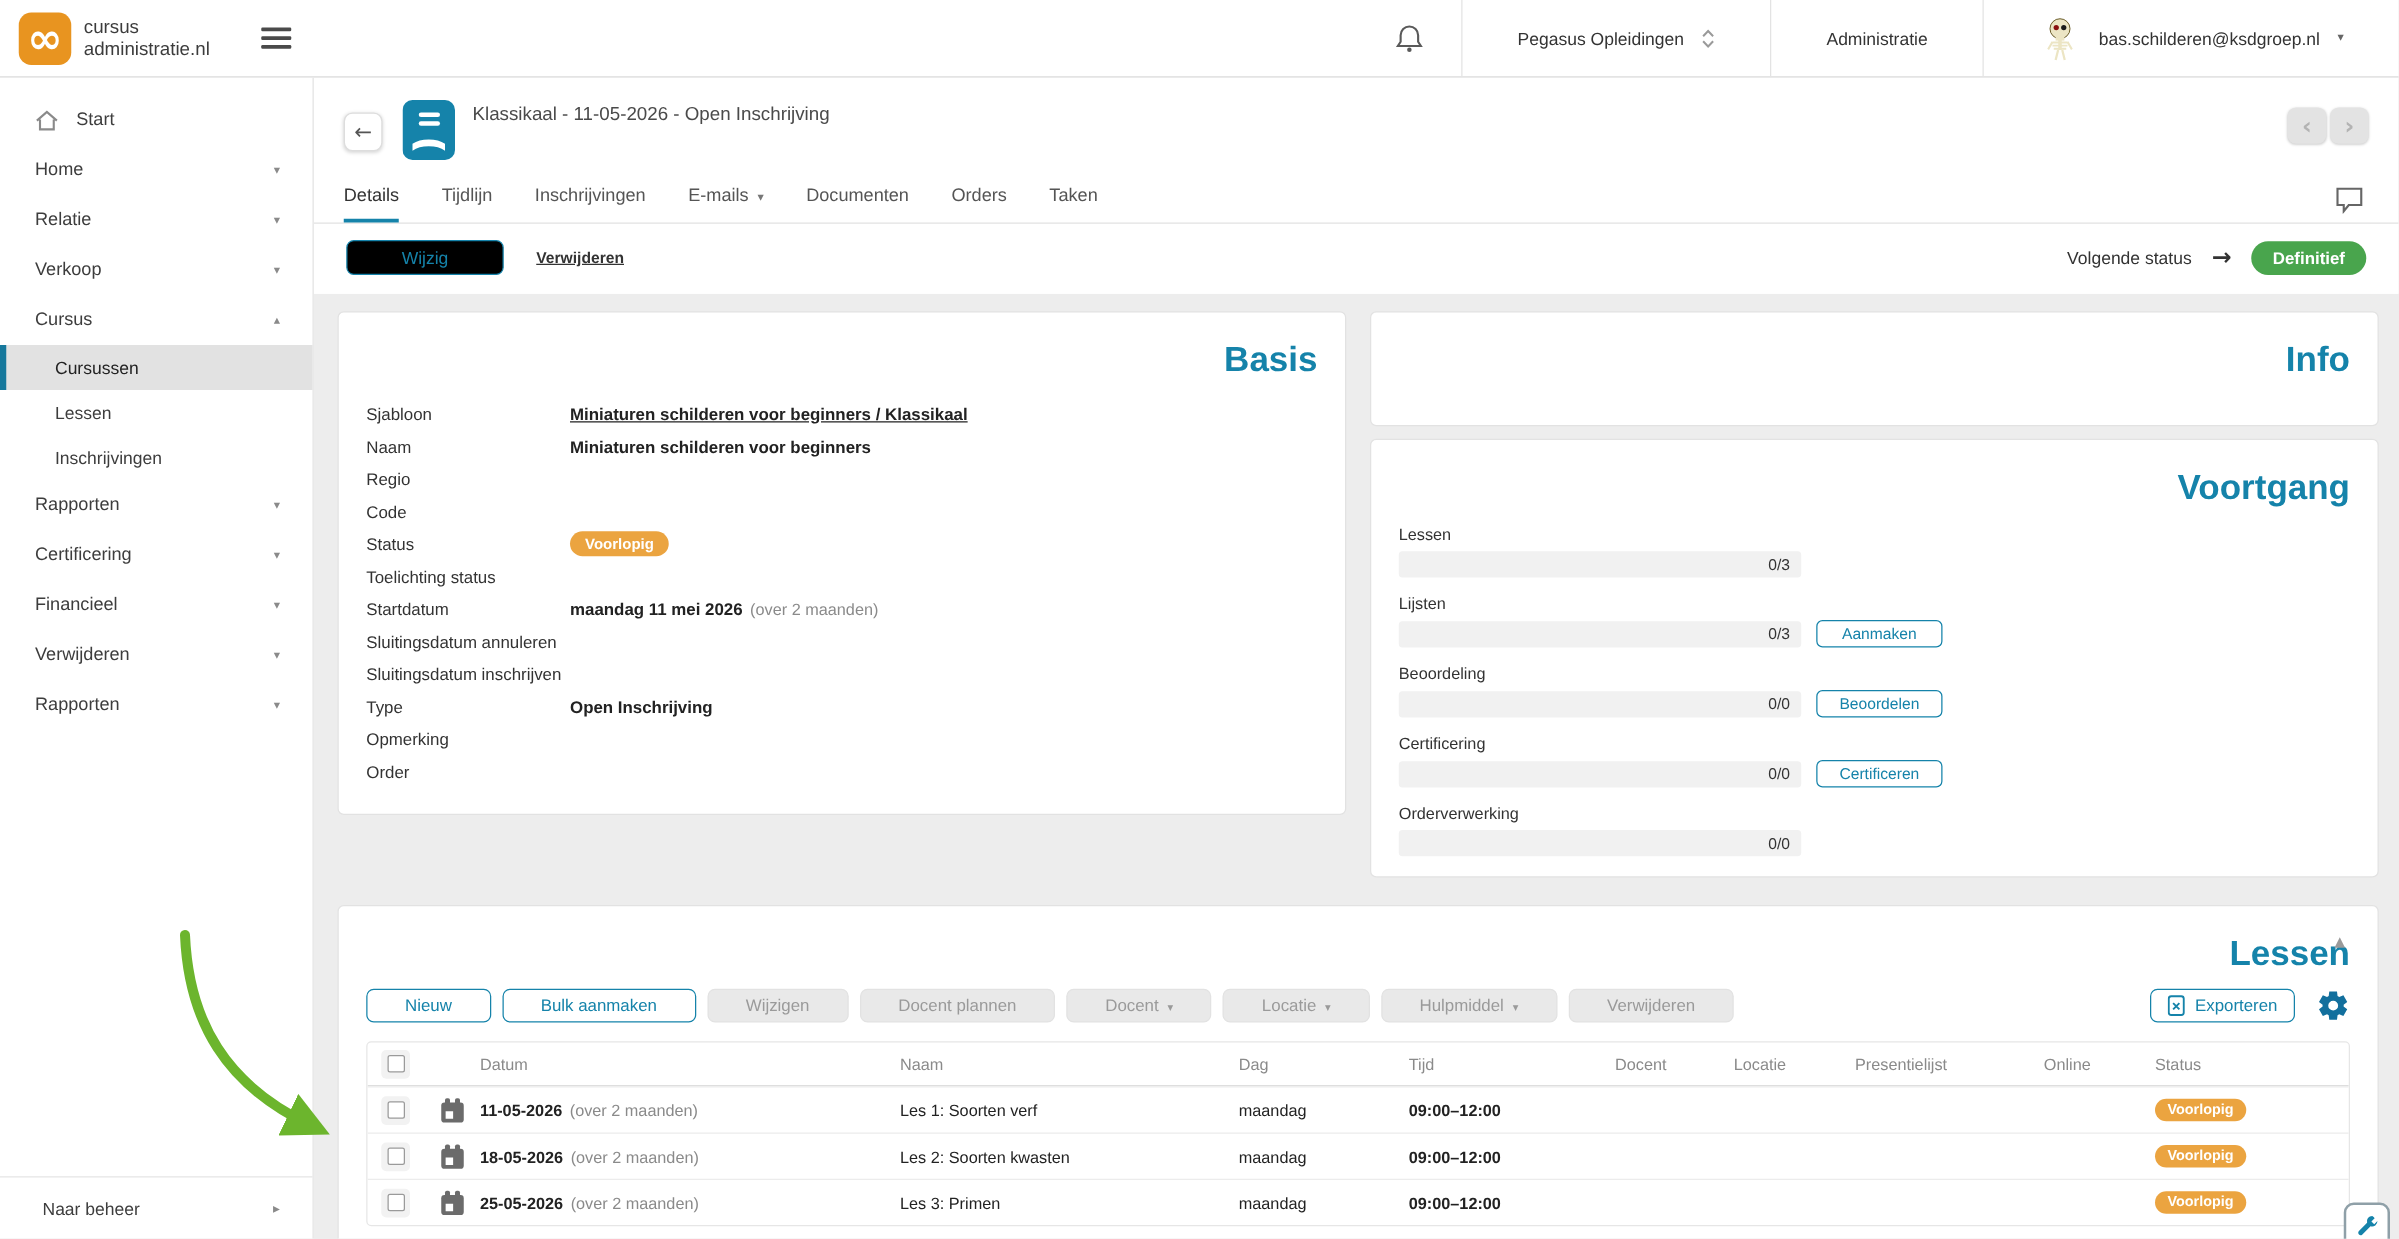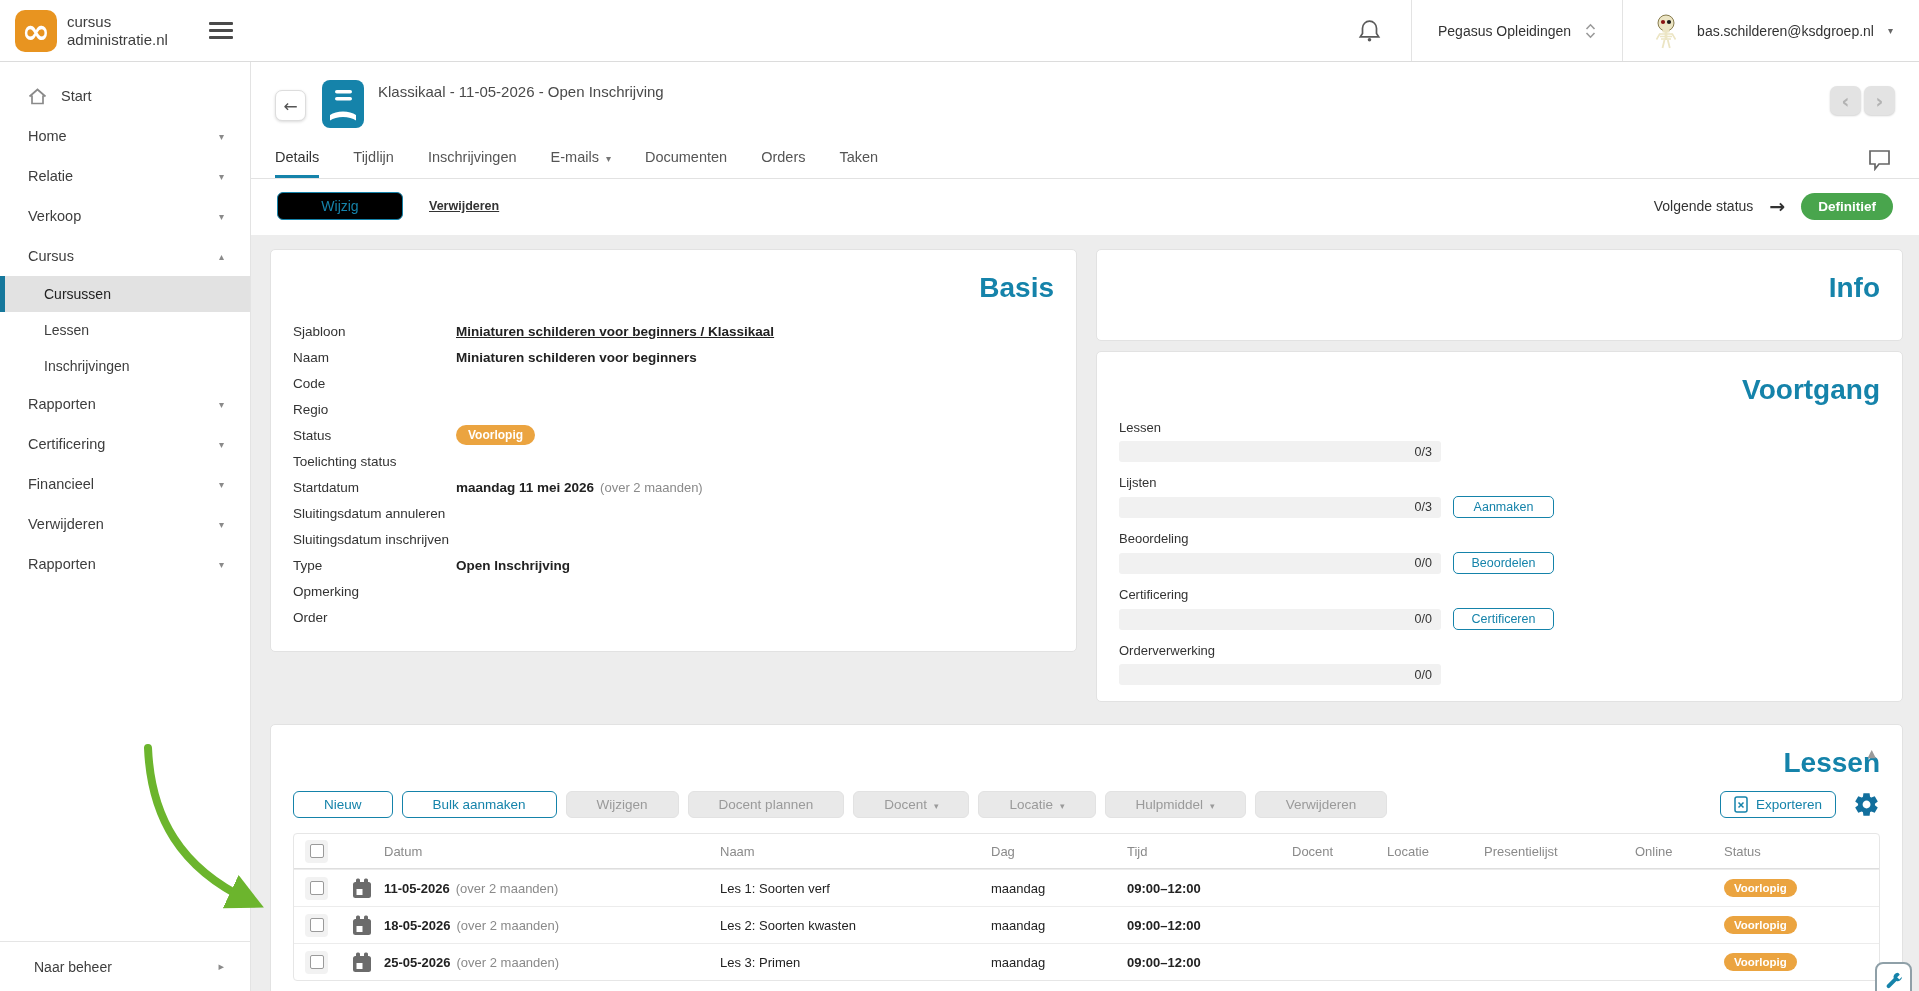--- a/index.html
+++ b/index.html
@@ -8,21 +8,21 @@
   .glyph { font-family:"DejaVu Sans",sans-serif; }
 
   
   .topbar { position:absolute; top:0; left:0; width:1919px; height:62px; background:#fff; border-bottom:1px solid #dcdcdc; display:flex; align-items:stretch; z-index:6; }
   .topbar-left { width:251px; display:flex; align-items:center; padding:0 18px 0 15px; gap:10px; }
   .logo-box { width:42px; height:42px; border-radius:10px; background:#e89420; color:#fff; display:flex; align-items:center; justify-content:center; font-size:34px; font-weight:700; flex:none; }
   .logo-text { font-size:15px; color:#3c3c3c; line-height:1.2; flex:1; }
   .hamburger { width:24px; display:flex; flex-direction:column; gap:4px; cursor:pointer; }
   .hamburger i { display:block; height:3px; background:#4a4a4a; border-radius:1px; }
   .topbar-right { margin-left:auto; display:flex; align-items:stretch; }
-  .tb-sec { display:flex; align-items:center; padding:0 26px; border-left:1px solid #e3e3e3; font-size:14px; color:#333; gap:14px; }
+  .tb-sec { display:flex; align-items:center; padding:0 44px; border-left:1px solid #e3e3e3; font-size:14px; color:#333; gap:14px; }
   .tb-sec.first { border-left:none; padding:0 30px; }
   .updown { color:#9a9a9a; }
   .caret-sm { font-size:10px; color:#666; }
 
   
   .sidebar { position:absolute; top:62px; left:0; width:251px; bottom:0; background:#fff; border-right:1px solid #e3e3e3; padding-top:14px; z-index:5; }
   .side-item { height:40px; display:flex; align-items:center; padding:0 26px 0 28px; font-size:14.5px; color:#3d3d3d; cursor:pointer; }
   .side-item .mcaret { margin-left:auto; font-size:10px; color:#8a8a8a; }
   .side-item .home-ic { margin-right:14px; display:flex; }
   .side-sub { height:36px; display:flex; align-items:center; padding:0 26px 0 44px; font-size:14px; color:#3d3d3d; cursor:pointer; }
@@ -140,20 +140,23 @@
           <circle cx="11.5" cy="21.8" r="1.8" fill="#5a5a5a"></circle>
         </svg>
     </div>
     <div class="tb-sec">
       <span>Pegasus Opleidingen</span>
       <svg class="updown" width="11" height="16" viewBox="0 0 11 16">
           <path d="M1.5 6 L5.5 1.8 L9.5 6 M1.5 10 L5.5 14.2 L9.5 10" fill="none" stroke="#9a9a9a" stroke-width="1.6"></path>
         </svg>
     </div>
     <div class="tb-sec">
+      <span>Administratie</span>
+    </div>
+    <div class="tb-sec">
       <svg width="34" height="36" viewBox="0 0 34 36">
         <ellipse cx="17" cy="10" rx="8" ry="8" fill="#ece5c4" stroke="#6b5d2a" stroke-width="0.8"></ellipse>
         <circle cx="14" cy="9" r="2.1" fill="#8a1010"></circle>
           <circle cx="20" cy="9" r="2.1" fill="#1a1a1a"></circle>
         <rect x="13.5" y="16.5" width="7" height="3" fill="#ece5c4"></rect>
         <rect x="15.6" y="19" width="2.8" height="8" fill="#ece5c4"></rect>
         <path d="M11 21 h12 M11 23.5 h12 M12 26 h10" stroke="#ece5c4" stroke-width="1.5"></path>
         <path d="M11 20.5 l-3.5 6 M23 20.5 l3.5 6" stroke="#ece5c4" stroke-width="1.6"></path>
         <path d="M15.5 27 l-2 8 M18.8 27 l2 8" stroke="#ece5c4" stroke-width="1.8"></path>
       </svg>
@@ -274,24 +277,24 @@
           <div class="fields">
             <div class="frow">
                 <span class="flabel">Sjabloon</span>
                 <span class="fvalue link">Miniaturen schilderen voor beginners / Klassikaal</span>
               </div>
             <div class="frow">
                 <span class="flabel">Naam</span>
                 <span class="fvalue">Miniaturen schilderen voor beginners</span>
               </div>
             <div class="frow">
+                <span class="flabel">Regio</span>
+              </div>
+            <div class="frow">
                 <span class="flabel">Code</span>
-              </div>
-            <div class="frow">
-                <span class="flabel">Regio</span>
               </div>
             <div class="frow">
                 <span class="flabel">Status</span>
                 <span class="pill-orange">Voorlopig</span>
               </div>
             <div class="frow">
                 <span class="flabel">Toelichting status</span>
               </div>
             <div class="frow">
                 <span class="flabel">Startdatum</span>

